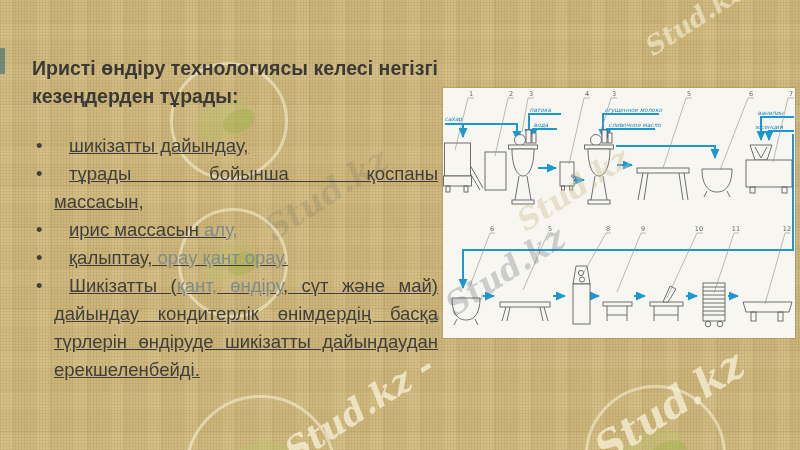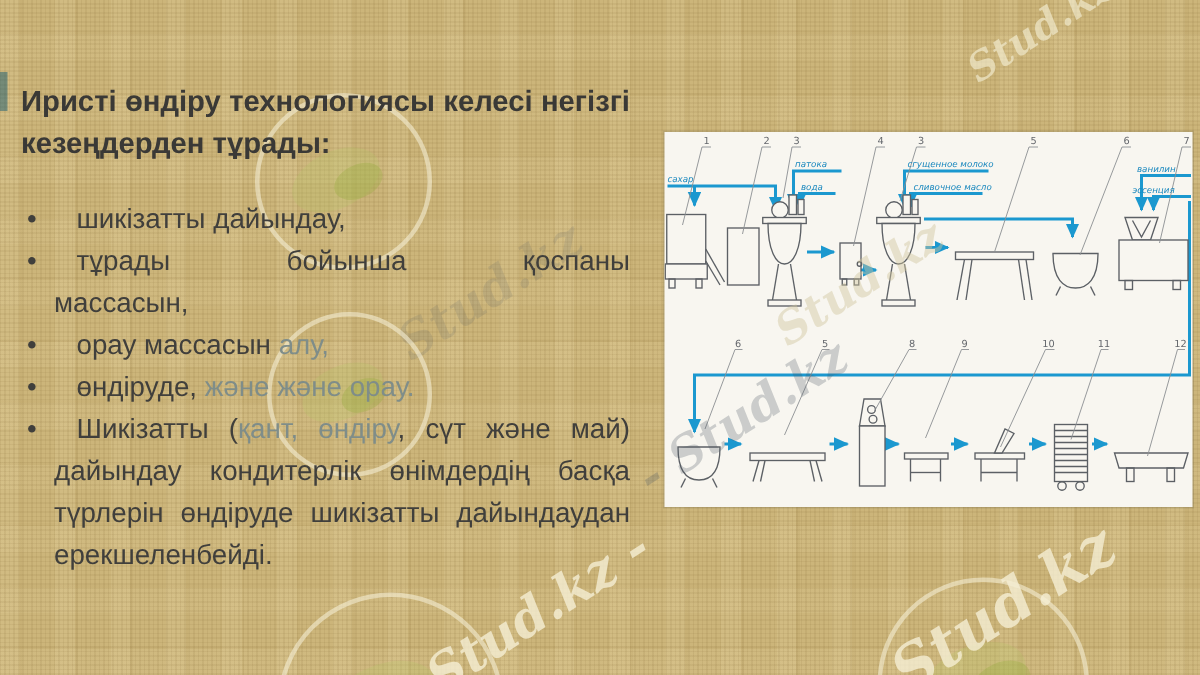--- a/index.html
+++ b/index.html
@@ -24,27 +24,27 @@
   .ring .leaf{position:absolute;width:55%;height:34%;left:18%;top:32%;border-radius:50%;
       background:rgba(186,196,106,0.30);transform:rotate(-25deg);}
   .ring .leaf2{position:absolute;width:30%;height:20%;left:44%;top:40%;border-radius:50%;
       background:rgba(150,170,60,0.32);transform:rotate(-25deg);}
   .ring1{left:170px;top:62px;width:112px;height:112px;}
   .ring2{left:178px;top:208px;width:104px;height:104px;}
   .ring3{left:185px;top:395px;width:145px;height:145px;}
   .ring4{left:585px;top:385px;width:135px;height:135px;}
   .corner-mark{position:absolute;left:0;top:48px;width:5px;height:26px;background:rgba(23,90,110,0.5);z-index:1;}
   
-  .textblock{position:absolute;left:14px;top:54px;width:406px;z-index:2;}
+  .textblock{position:absolute;left:32px;top:54px;width:406px;z-index:2;}
   .title{font-size:19.5px;font-weight:bold;color:#3a3936;line-height:28px;
          text-align:justify;margin:0 0 22px 0;}
   ul.bullets{list-style:none;margin:0;padding:0;}
   ul.bullets li{position:relative;padding-left:22px;margin:0;
       font-size:18.5px;line-height:28px;color:#403f3c;text-align:justify;}
-  ul.bullets li .txt{display:block;text-indent:15px;}
+  ul.bullets li .txt{display:block;text-indent:15px;text-decoration:underline;}
   ul.bullets li .dot{position:absolute;left:4px;top:0;text-indent:0;color:#403f3c;}
   .dim{color:#7f8d89;}
   .forced{display:block;text-align-last:justify;}
   
   .panel{position:absolute;left:443px;top:88px;width:352px;height:250px;
          background:#f8f6f0;z-index:2;box-shadow:0 0 0 1px rgba(120,110,80,0.25);}
   .panel svg{display:block;width:352px;height:250px;}
   .mline{stroke:#5c6065;stroke-width:0.9;fill:none;}
   .mfill{stroke:#5c6065;stroke-width:0.9;fill:#f8f6f0;}
   .pipe{stroke:#1b98cf;stroke-width:2;fill:none;}
@@ -87,25 +87,25 @@
       <li>
         <span class="dot">•</span>
         <span class="txt"><span>шикізатты дайындау,</span></span>
       </li>
       <li>
         <span class="dot">•</span>
         <span class="txt"><span class="forced">тұрады бойынша қоспаны</span><span>массасын,</span></span>
       </li>
       <li>
         <span class="dot">•</span>
-        <span class="txt"><span>орау массасын </span><span class="dim">алу,</span></span>
-      </li>
-      <li>
-        <span class="dot">•</span>
-        <span class="txt"><span>өндіруде, </span><span class="dim">және және орау.</span></span>
+        <span class="txt"><span>ирис массасын </span><span class="dim">алу,</span></span>
+      </li>
+      <li>
+        <span class="dot">•</span>
+        <span class="txt"><span>қалыптау, </span><span class="dim">орау қант орау.</span></span>
       </li>
       <li>
         <span class="dot">•</span>
         <span class="txt"><span>Шикізатты (</span><span class="dim">қант, өндіру</span><span>, сүт және май) дайындау кондитерлік өнімдердің басқа түрлерін өндіруде шикізатты дайындаудан ерекшеленбейді.</span></span>
       </li>
     </ul>
   </div>
 
   <div class="panel">
     <svg viewBox="0 0 352 250">

